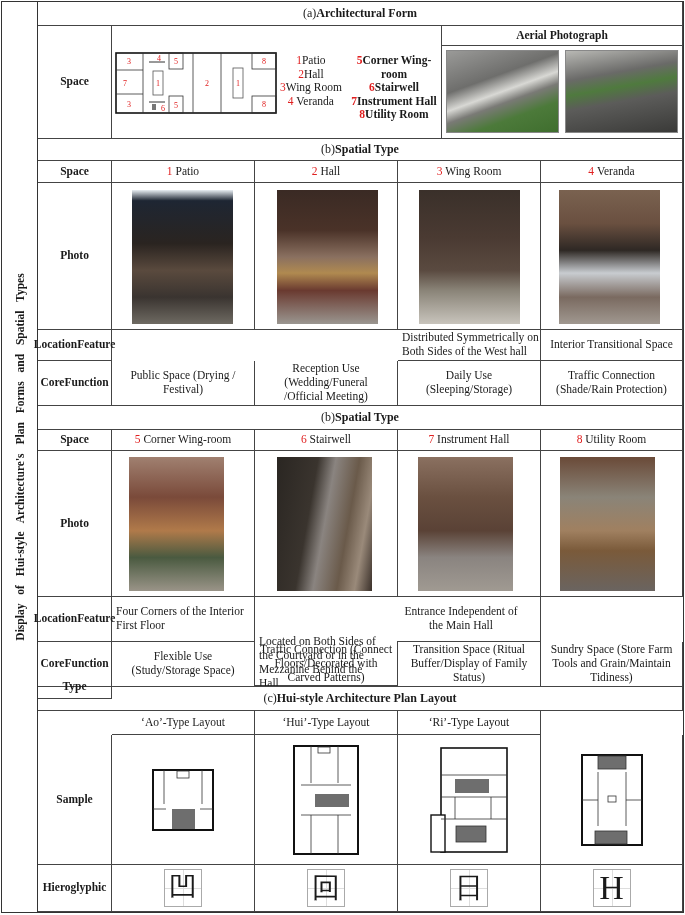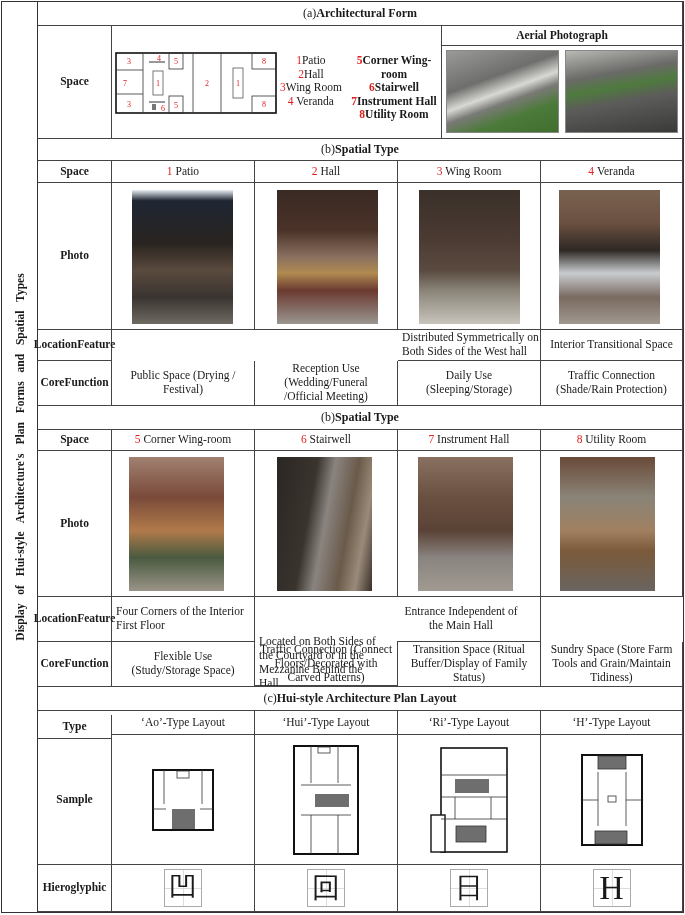--- a/index.html
+++ b/index.html
@@ -169,25 +169,24 @@
     </div>
   <div class="cell" style="left:110px;top:640px;width:143px;height:45px;padding:0 16px;">Flexible Use (Study/Storage Space)</div>
   <div class="cell" style="left:253px;top:640px;width:143px;height:45px;padding:0 2px;">Traffic Connection (Connect Floors/Decorated with Carved Patterns)</div>
   <div class="cell" style="left:396px;top:640px;width:143px;height:45px;padding:0 6px;">Transition Space (Ritual Buffer/Display of Family Status)</div>
   <div class="cell" style="left:539px;top:640px;width:142px;height:45px;padding:0 2px;">Sundry Space (Store Farm Tools and Grain/Maintain Tidiness)</div>
 
   <div class="cell sec" style="left:36px;top:685px;width:645px;height:24px;">
     <span>(c) </span>
       <span class="b">Hui-style Architecture Plan Layout</span>
   </div>
-  <div class="cell b" style="left:36px;top:713px;width:74px;height:24px;">Type</div>
+  <div class="cell b" style="left:36px;top:673px;width:74px;height:24px;">Type</div>
   <div class="cell" style="left:110px;top:709px;width:143px;height:24px;">‘Ao’-Type Layout</div>
   <div class="cell" style="left:253px;top:709px;width:143px;height:24px;">‘Hui’-Type Layout</div>
   <div class="cell" style="left:396px;top:709px;width:143px;height:24px;">‘Ri’-Type Layout</div>
-  <div class="cell" style="left:539px;top:709px;width:142px;height:24px;">‘H’-Type Layout</div>
 
   <div class="cell b" style="left:36px;top:733px;width:74px;height:130px;">Sample</div>
   <div class="cell" style="left:110px;top:733px;width:143px;height:130px;">
     <svg width="62" height="62" viewBox="0 0 62 62">
       <rect x="1" y="1" width="60" height="60" fill="#fff" stroke="#111" stroke-width="2"></rect>
       <rect x="20" y="40" width="23" height="20" fill="#6e6e6e"></rect>
       <rect x="25" y="2" width="12" height="7" fill="none" stroke="#333" stroke-width="0.8"></rect>
       <line x1="12" y1="1" x2="12" y2="35" stroke="#333" stroke-width="0.8"></line>
       <line x1="50" y1="1" x2="50" y2="35" stroke="#333" stroke-width="0.8"></line>
       <line x1="1" y1="40" x2="14" y2="40" stroke="#333" stroke-width="0.8"></line>

